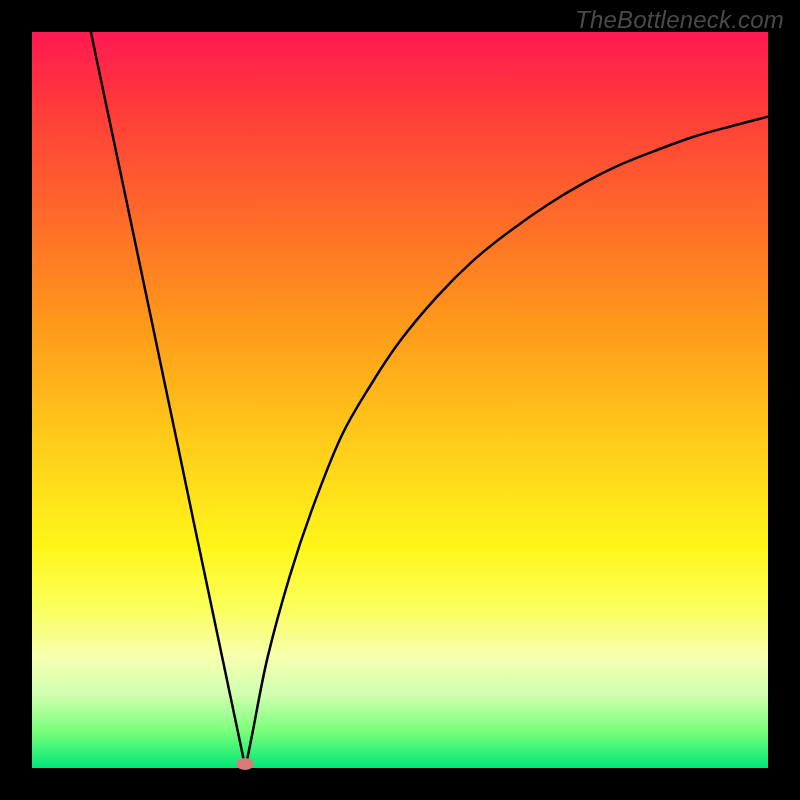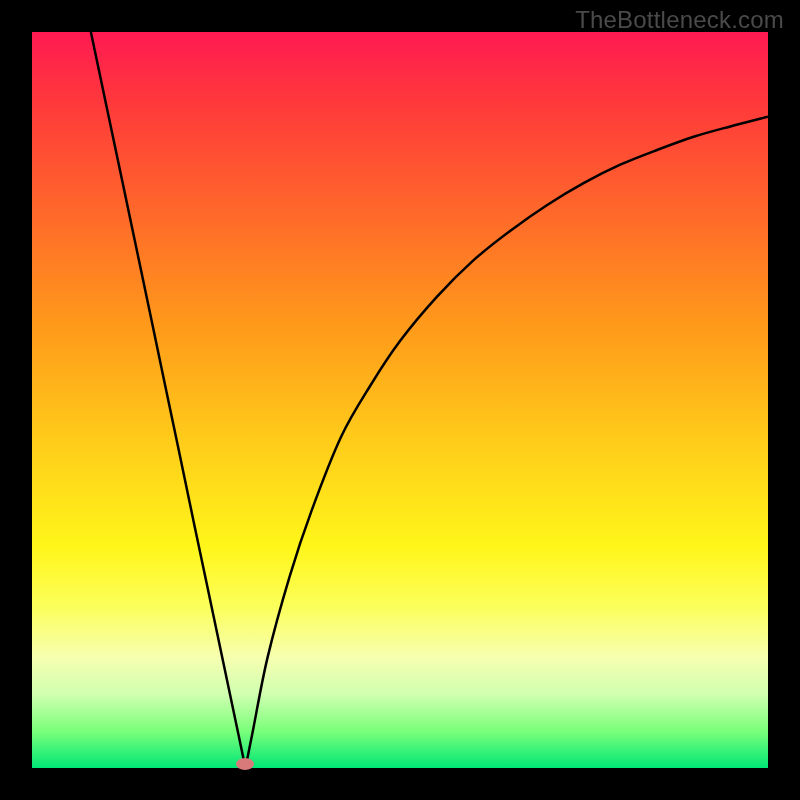--- a/index.html
+++ b/index.html
@@ -10,20 +10,21 @@
     position: relative;
     overflow: hidden;
     font-family: Arial, sans-serif;
   }
   .frame {
     position: absolute;
     top: 0;
     left: 0;
     width: 800px;
     height: 800px;
+    font-style: italic;
   }
   .plot-area {
     position: absolute;
     top: 32px;
     left: 32px;
     width: 736px;
     height: 736px;
     background: linear-gradient(to bottom,
       #ff1a52 0%,
       #ff3a3a 10%,

